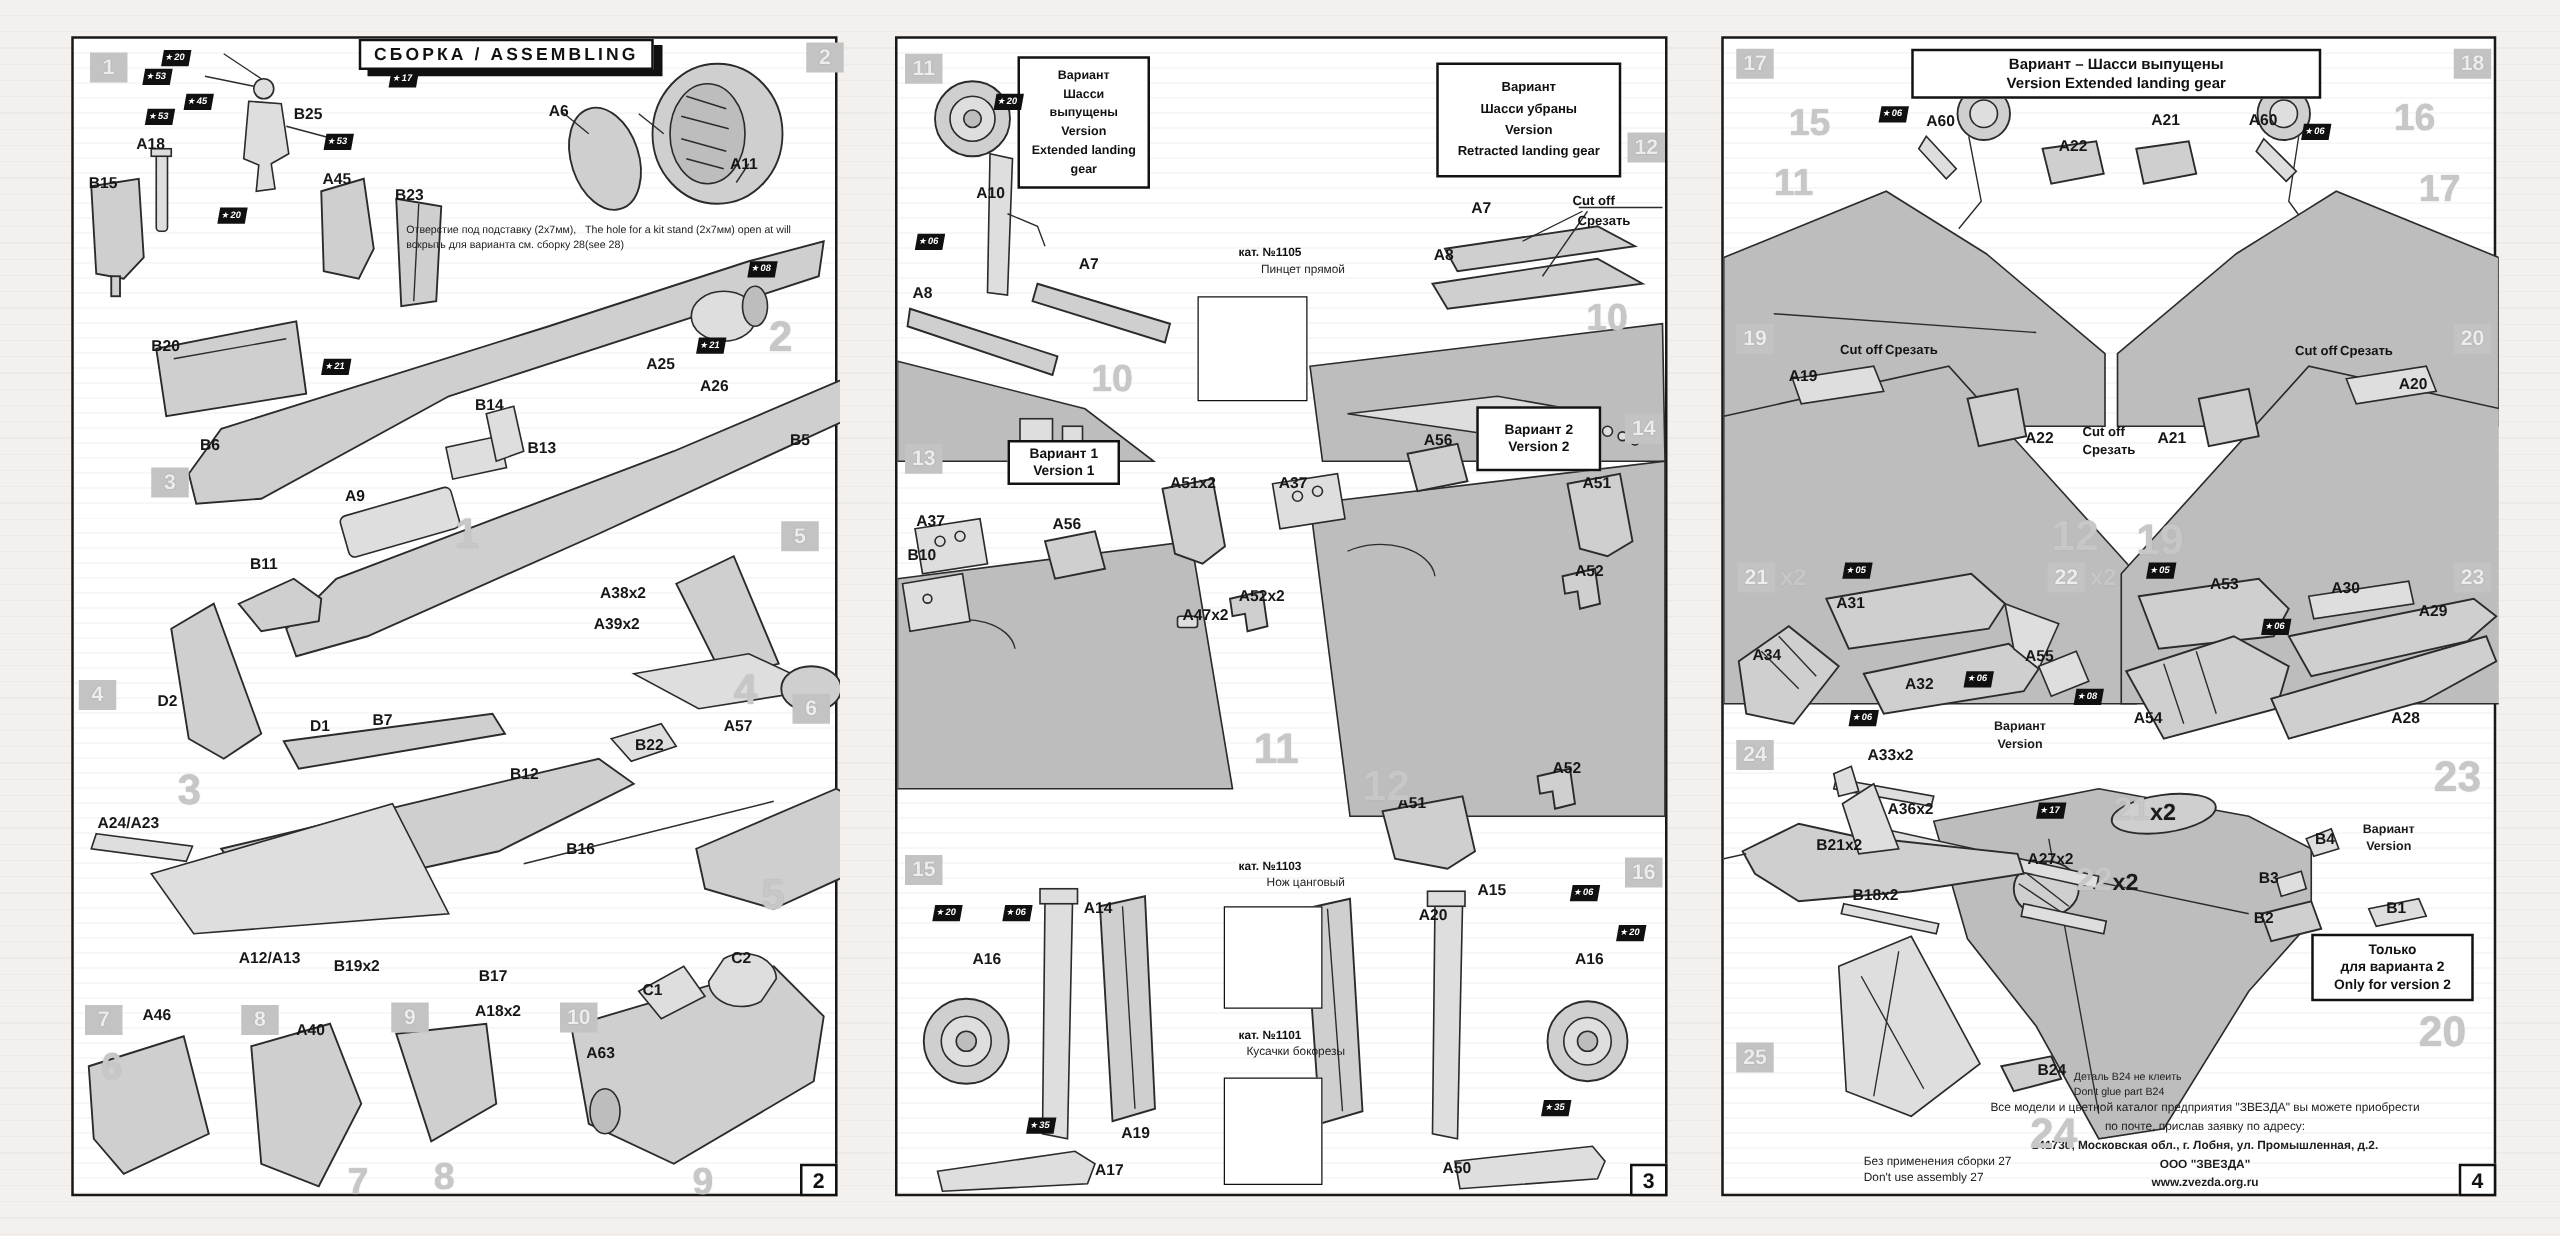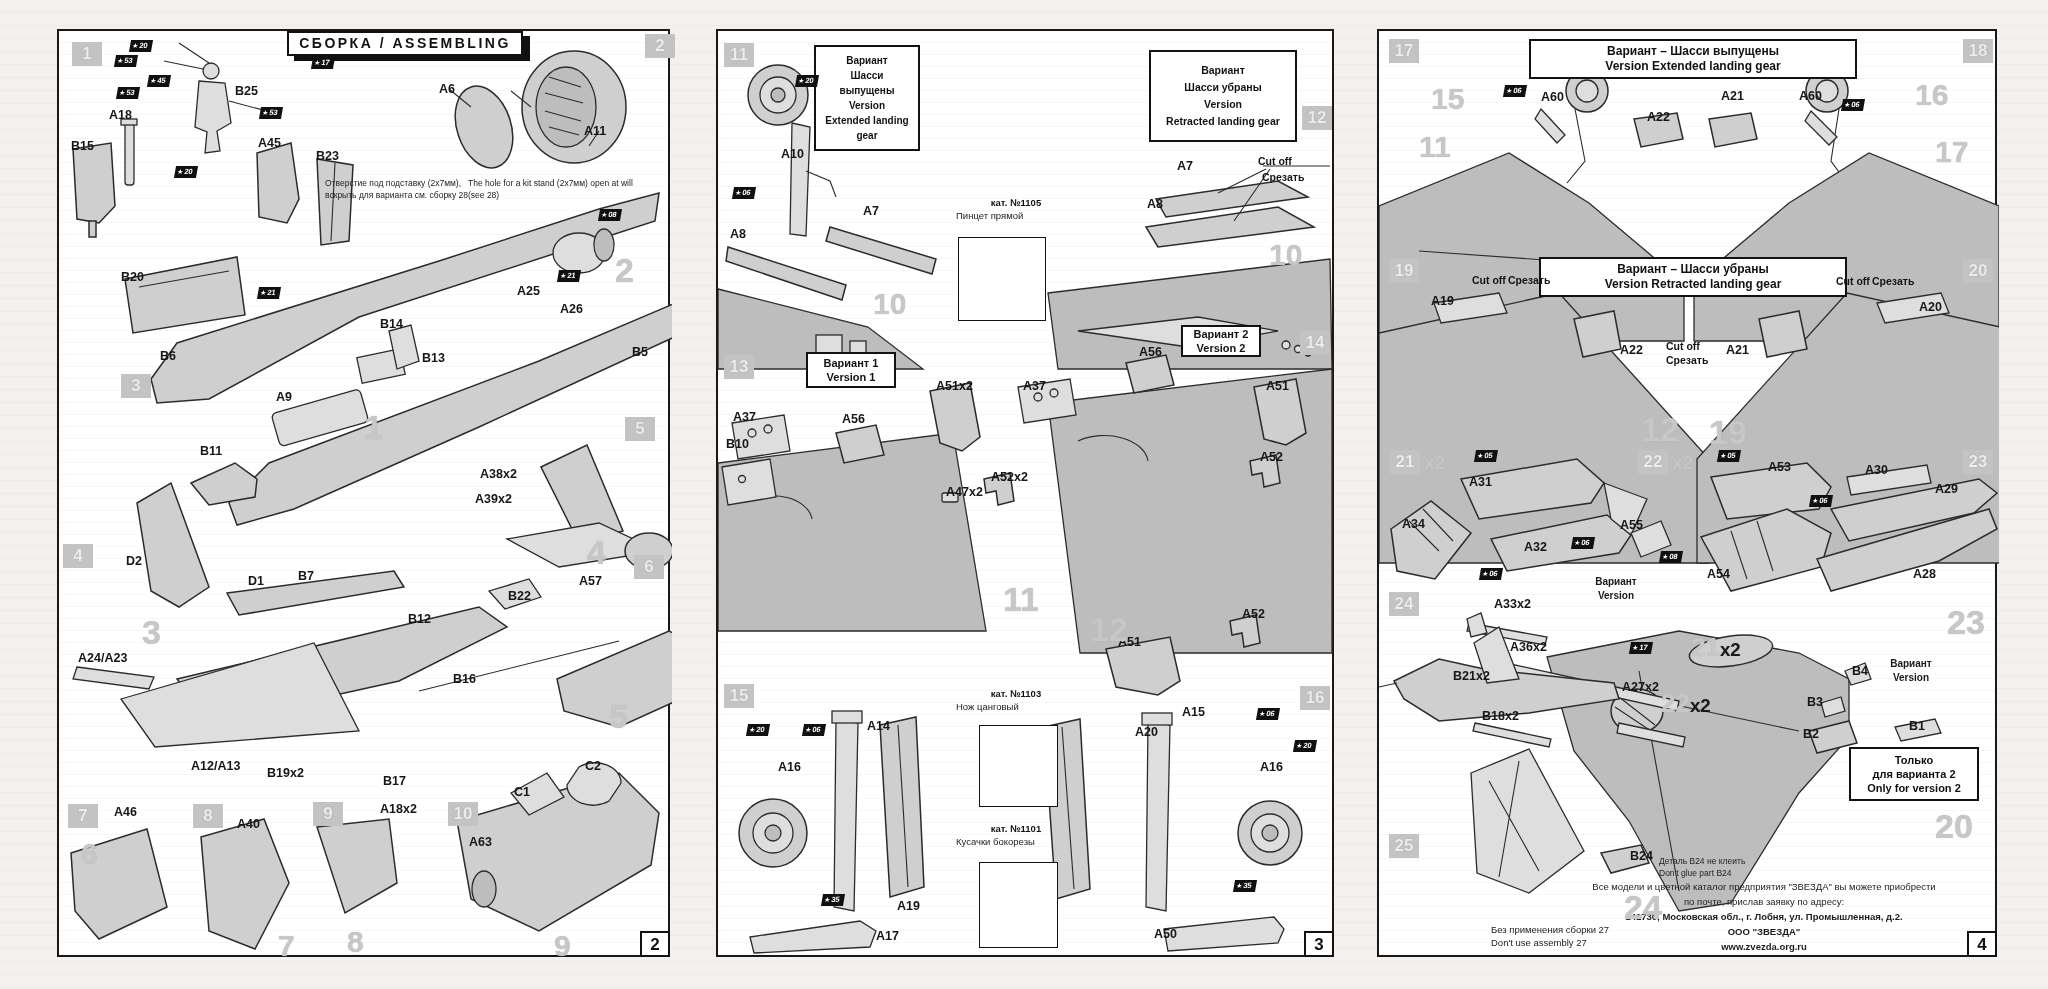--- a/index.html
+++ b/index.html
@@ -22,21 +22,21 @@
   .ghost b{color:#1a1a1a;font-size:.72em;}
   .flag{position:absolute;background:#101010;color:#fff;font-size:7.5px;font-weight:700;
         line-height:10px;padding:1px 4px 1px 2px;transform:skewX(-10deg);white-space:nowrap;}
   .flag::before{content:"★";font-size:7px;margin-right:1px;}
   .cut{position:absolute;font-size:10.5px;font-weight:600;color:#141414;white-space:nowrap;}
   .vbox{position:absolute;background:#fff;border:2px solid #121212;text-align:center;
         font-weight:700;white-space:pre-line;color:#111;}
   .note{position:absolute;font-size:8.5px;color:#222;white-space:pre-line;line-height:12px;}
   .para{position:absolute;font-size:10.5px;font-weight:600;color:#191919;white-space:pre-line;line-height:15px;}
   .toolcat{position:absolute;font-size:9.5px;font-weight:700;color:#111;text-align:center;width:120px;}
-  .toolname{position:absolute;font-size:9.5px;color:#222;text-align:left;width:120px;}
+  .toolname{position:absolute;font-size:9.5px;color:#222;text-align:right;width:120px;}
   .toolbox{position:absolute;background:#fff;border:1.5px solid #111;}
   .pagenum{position:absolute;right:-2px;bottom:-2px;width:30px;height:26px;background:#fff;
         border:2px solid #111;font-size:17px;font-weight:700;text-align:center;line-height:24px;color:#111;box-sizing:border-box;}
   .titlebox{position:absolute;left:228px;top:0px;width:236px;height:25px;background:#fff;
         border:2px solid #111;box-shadow:7px 5px 0 #111;font-size:14px;font-weight:700;
         letter-spacing:2.5px;text-align:center;line-height:21px;color:#111;box-sizing:border-box;}
   .footer{position:absolute;left:160px;top:848px;width:450px;text-align:center;color:#1c1c1c;}
   .footer div{font-size:9.5px;line-height:15px;}
   .footer div:nth-child(n+3){font-weight:700;}
   svg{position:absolute;inset:0;}
@@ -264,21 +264,21 @@
 выпущены
 Version
 Extended landing
 gear</div>
     <div class="vbox" style="left:431px;top:19px;width:140px;padding:10px 2px;font-size:10.5px;line-height:17px;">Вариант
 Шасси убраны
 Version
 Retracted landing gear</div>
     <div class="vbox" style="left:88px;top:321px;width:82px;padding:2px;font-size:11px;line-height:14px;">Вариант 1
 Version 1</div>
-    <div class="vbox" style="left:463px;top:294px;width:76px;padding:0;font-size:11px;line-height:14px;">Вариант 2
+    <div class="vbox" style="left:463px;top:294px;width:76px;padding:10px;font-size:11px;line-height:14px;">Вариант 2
 Version 2</div>
     <div class="toolcat" style="left:238px;top:166px;">кат. №1105</div>
     <div class="toolname" style="left:238px;top:179px;">Пинцет прямой</div>
     <div class="toolbox" style="left:240px;top:206px;width:86px;height:82px;"></div>
     <div class="toolcat" style="left:238px;top:657px;">кат. №1103</div>
     <div class="toolname" style="left:238px;top:670px;">Нож цанговый</div>
     <div class="toolbox" style="left:261px;top:694px;width:77px;height:80px;"></div>
     <div class="toolcat" style="left:238px;top:792px;">кат. №1101</div>
     <div class="toolname" style="left:238px;top:805px;">Кусачки бокорезы</div>
     <div class="toolbox" style="left:261px;top:831px;width:77px;height:84px;"></div>
@@ -391,22 +391,20 @@
 
     <path class="sk" d="M15,650 L60,628 L105,638 L235,652 L240,668 L150,682 L60,690 L25,668 Z"></path>
     <path class="sk2" d="M95,612 L120,596 L140,648 L108,652 Z"></path>
     <line class="ln" x1="0" y1="656" x2="18" y2="652"></line>
     <path class="sk2" d="M92,742 L150,718 L205,820 L150,862 L98,842 Z"></path>
     <path class="ln" d="M110,750 L160,840 M140,730 L120,846"></path>
   </svg>
   <div class="ov">
     <div class="vbox" style="left:150px;top:8px;width:320px;padding:3px 2px;font-size:12px;line-height:15px;">Вариант – Шасси выпущены
 Version Extended landing gear</div>
-    <div class="vbox" style="left:160px;top:226px;width:300px;padding:3px 2px;font-size:12px;line-height:15px;">Вариант – Шасси убраны
-Version Retracted landing gear</div>
     <div class="para" style="left:200px;top:544px;width:74px;text-align:center;font-size:10px;line-height:14px;">Вариант
 Version</div>
     <div class="para" style="left:495px;top:626px;width:74px;text-align:center;font-size:10px;line-height:14px;">Вариант
 Version</div>
     <div class="vbox" style="left:470px;top:716px;width:122px;padding:4px 2px;font-size:11px;line-height:14px;">Только
 для варианта 2
 Only for version 2</div>
     <div class="note" style="left:280px;top:824px;width:130px;">Деталь B24 не клеить
 Don't glue part B24</div>
     <div class="note" style="left:112px;top:892px;width:150px;font-size:9.5px;line-height:13px;">Без применения сборки 27

